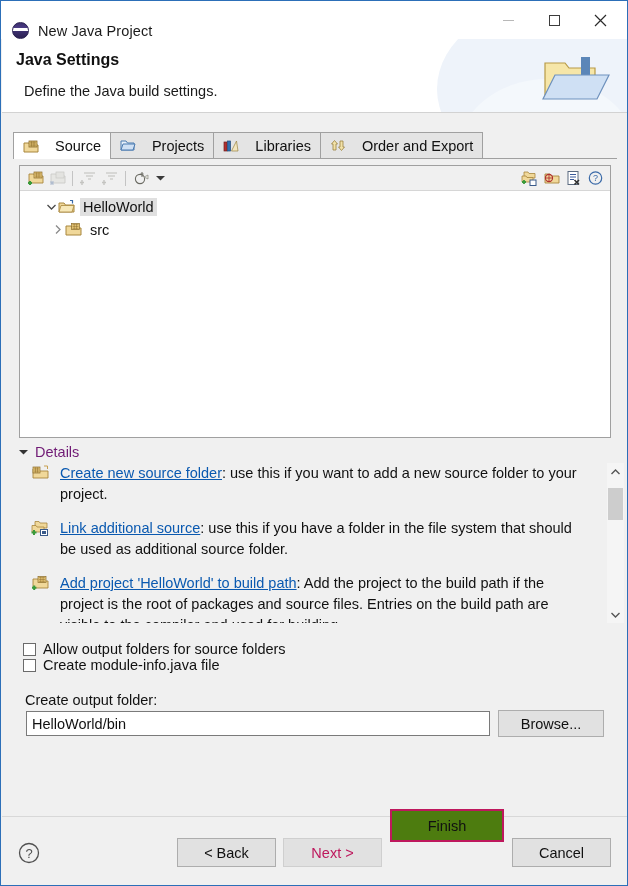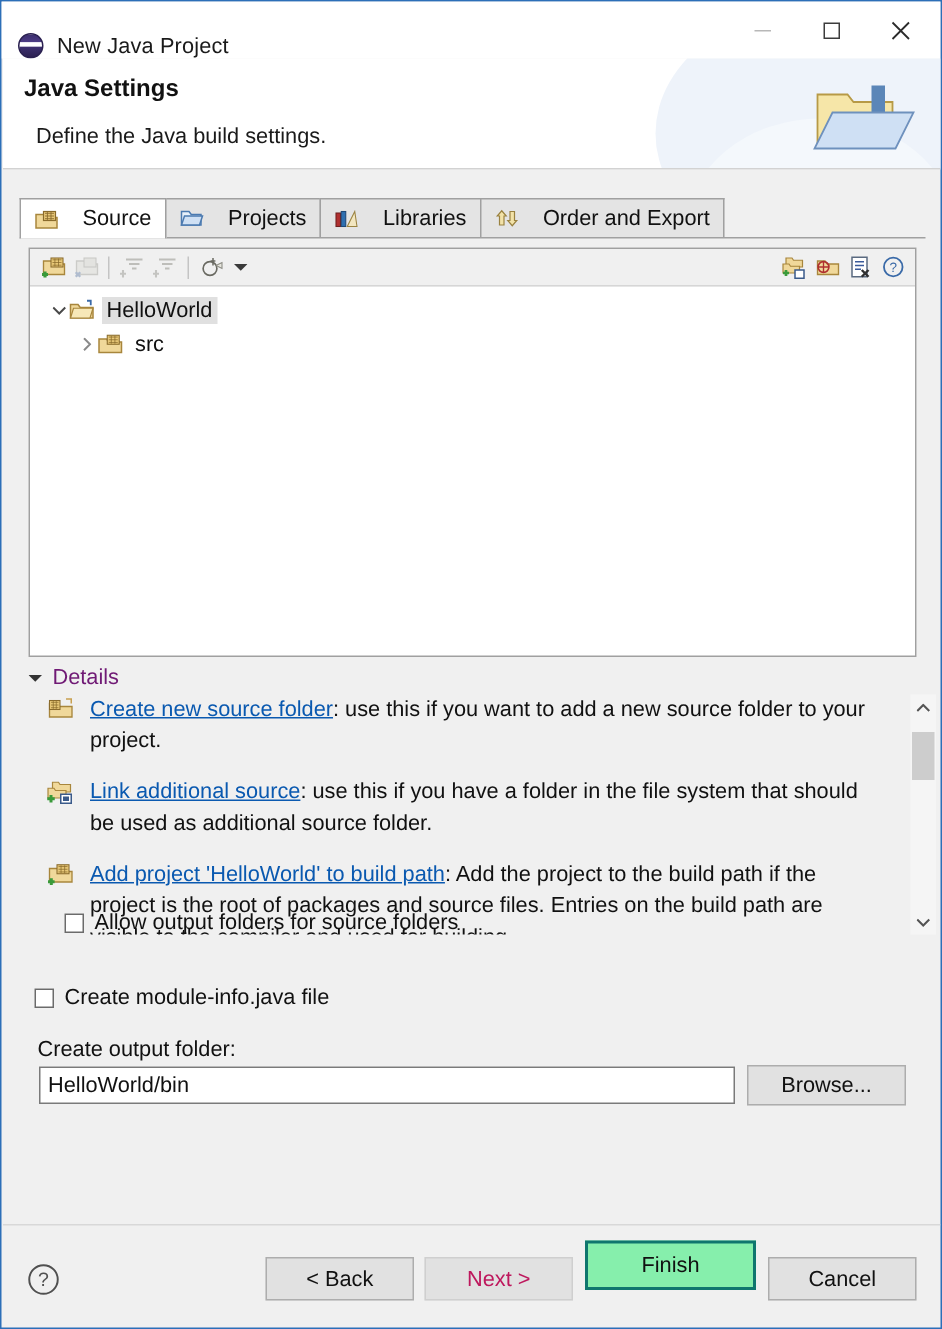--- a/index.html
+++ b/index.html
@@ -192,21 +192,21 @@
     position: absolute; left: 22px;
     display: flex; align-items: center; gap: 7px;
     font-size: 14.5px; color: #111;
   }
   .cbox {
     width: 13px; height: 13px;
     border: 1px solid #6b6b6b;
     background: #ffffff;
     flex: 0 0 auto;
   }
-  #cb-allow { top: 606px; margin-left: 20px; }
+  #cb-allow { top: 640px; }
   #cb-module { top: 656px; }
 
   
   #out-label {
     position: absolute; left: 24px; top: 691px;
     font-size: 14.5px; color: #111;
   }
   #out-field {
     position: absolute; left: 25px; top: 710px;
     width: 464px; height: 25px;
@@ -237,22 +237,22 @@
   .btn {
     position: absolute; top: 837px;
     height: 29px;
     background: #e1e1e1;
     border: 1px solid #adadad;
     font-size: 14.5px; color: #111;
     display: flex; align-items: center; justify-content: center;
   }
   #btn-back   { left: 176px; width: 99px; }
   #btn-next   { left: 282px; width: 99px; color: #be185d; background: #e1e1e1; border-color: #cfcfcf; }
-  #btn-finish { left: 389px; width: 114px; top: 826px; height: 33px;
-                background: #86efac; border: 2px solid #0f766e; }
+  #btn-finish { left: 389px; width: 114px; top: 808px; height: 33px;
+                background: #4d7c0f; border: 2px solid #be185d; }
   #btn-cancel { left: 511px; width: 99px; }
 </style>
 </head>
 <body>
 
 <div id="dialog">
 
   <div id="titlebar">
     <div id="title-icon">
       <div class="sphere"></div>
@@ -391,21 +391,21 @@
       </div>
       <div class="tbtn">
         <svg width="17" height="16" viewBox="0 0 17 16">
           <circle cx="8.5" cy="8" r="6.2" fill="none" stroke="#3a6aa8" stroke-width="1.2"></circle>
           <text x="8.5" y="11.4" font-size="9" fill="#3a6aa8" text-anchor="middle" font-family="Liberation Sans, sans-serif">?</text>
         </svg>
       </div>
     </div>
 
     <div id="treebody">
-      <div class="trow selected" style="padding-left:12px;">
+      <div class="trow selected" style="padding-left:24px;">
         <span class="twist">
           <svg width="9" height="6" viewBox="0 0 9 6">
               <path d="M0.5 1 L4.5 5 L8.5 1" stroke="#4a4a4a" stroke-width="1.3" fill="none"></path>
             </svg>
         </span>
         <svg class="ficon" viewBox="0 0 17 15">
           <path d="M1 4 L6 4 L7.5 6 L16 6 L16 13 L1 13 Z" fill="#f0d89a" stroke="#a8863c" stroke-width="1"></path>
           <path d="M3 6.5 L16 6.5 L14 13 L1 13 Z" fill="#f7e8b8" stroke="#a8863c" stroke-width=".8"></path>
           <path d="M12 1.5 L14.5 1.5 L14.5 4.5" stroke="#3a6aa8" stroke-width="1.2" fill="none"></path>
         </svg>

